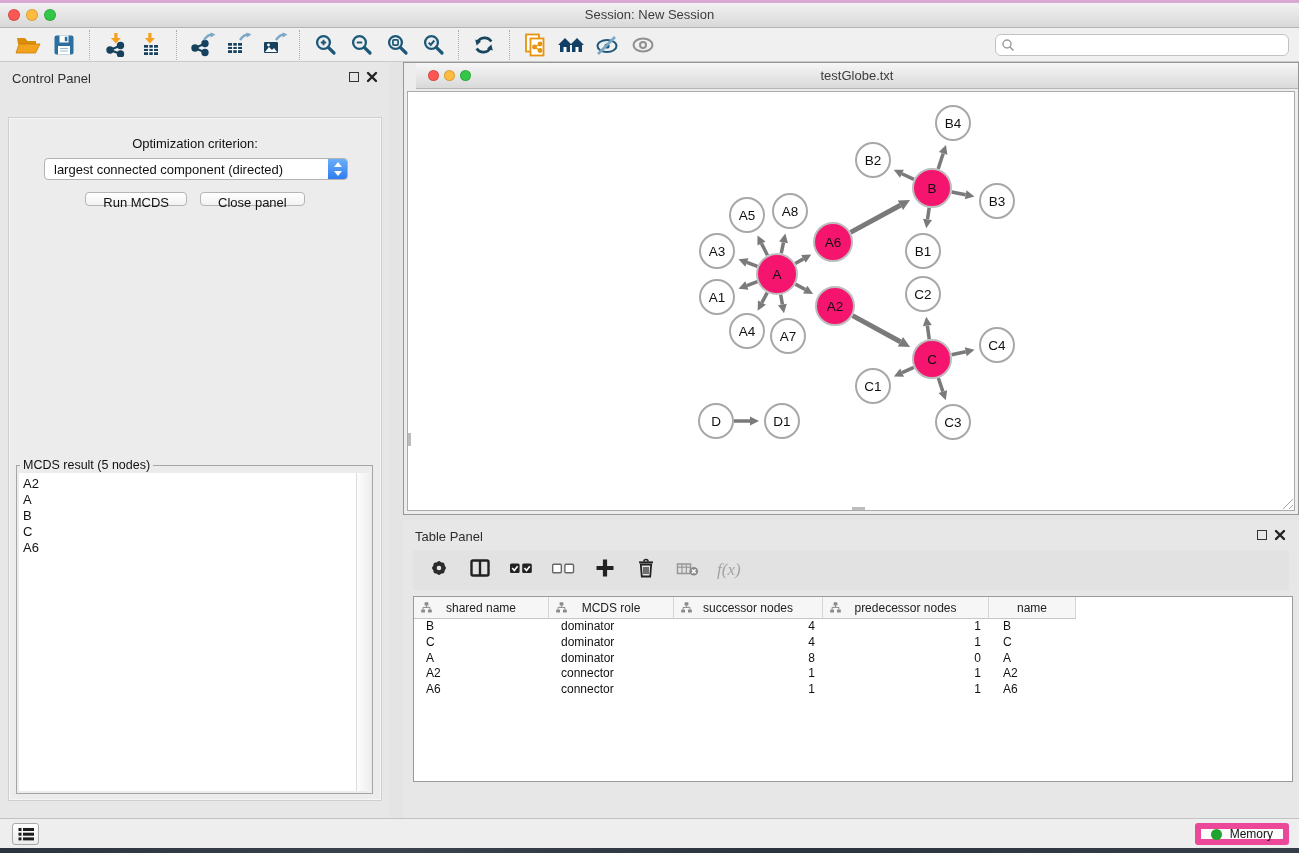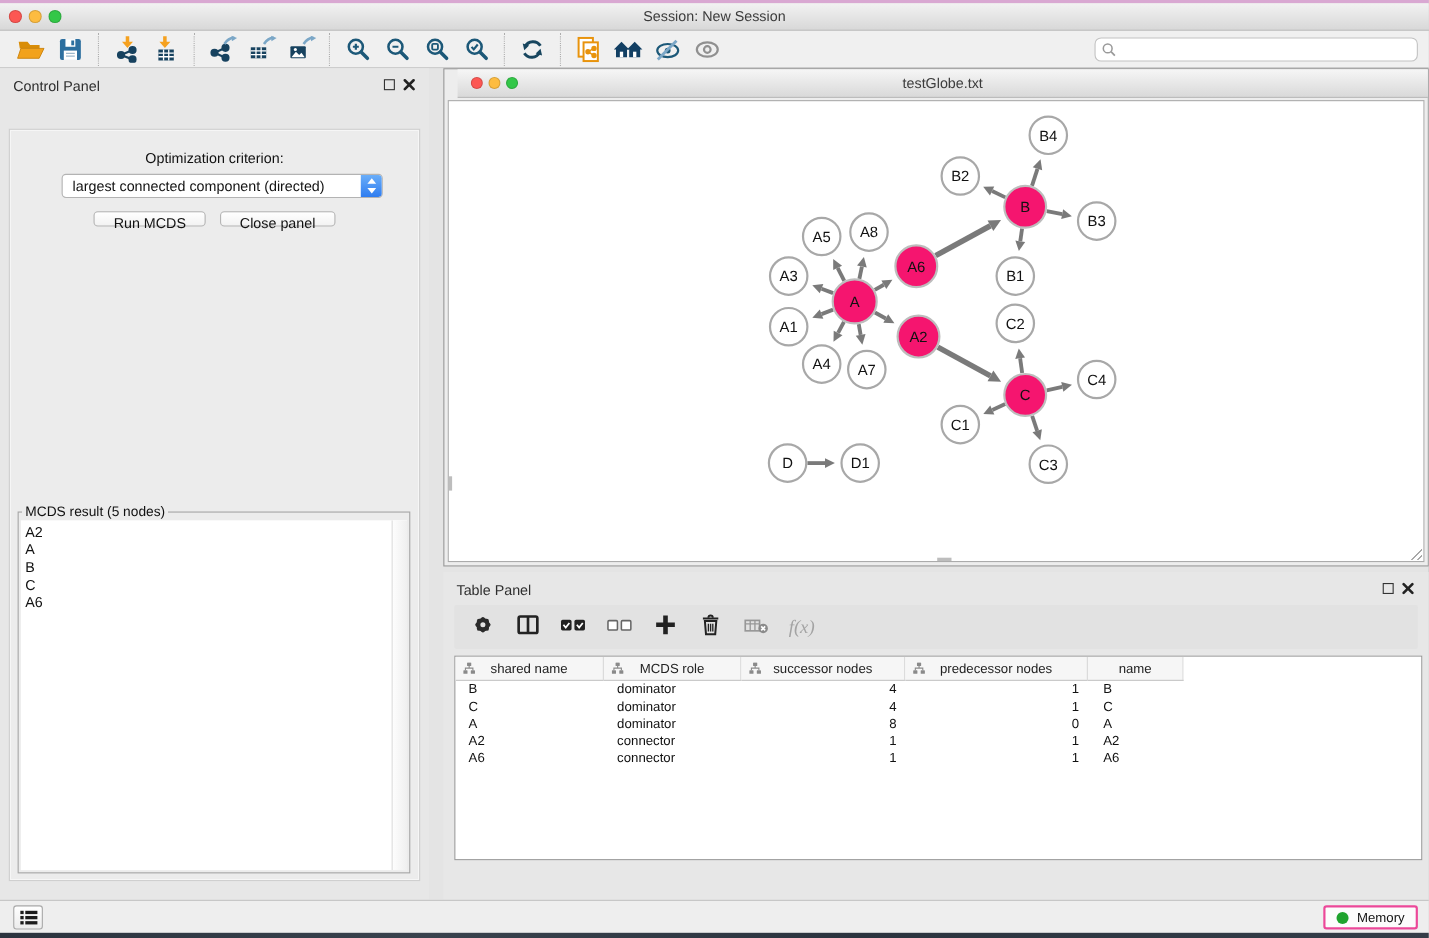--- a/index.html
+++ b/index.html
@@ -24,21 +24,21 @@
   .control-panel{position:absolute;left:0;top:62px;width:390px;height:756px;background:#e7e7e7;}
   .panel-title{position:absolute;left:12px;top:9px;font-size:13px;color:#2e2e2e;}
   .float-ico{position:absolute;width:10px;height:10px;border:1.6px solid #333;box-sizing:border-box;top:10px;}
   .close-ico{position:absolute;top:9px;width:12px;height:12px;}
   .cp-tabs{position:absolute;top:34px;left:0;right:0;display:flex;justify-content:center;}
   .tab{height:21px;line-height:21px;padding:0 14px;font-size:13px;color:#222;background:#fdfdfd;border:1px solid #bfbfbf;margin-left:-1px;}
   .tab.first{border-radius:5px 0 0 5px;} .tab.last{border-radius:0 5px 5px 0;}
   .tab.active{background:#3f99f7;border-color:#2f86e8;color:#fff;}
   .cp-card{position:absolute;left:8px;right:8px;top:55px;bottom:17px;background:#ececec;border:1px solid #cfcfcf;box-shadow:inset 0 0 0 1px #f6f6f6;}
   .opt-label{position:absolute;top:18px;left:0;right:0;text-align:center;font-size:13px;color:#111;}
-  .dropdown{position:absolute;left:35px;right:33px;top:40px;height:22px;background:#fff;border:1px solid #b3b3b3;border-radius:4px;display:flex;align-items:center;box-sizing:border-box;margin-left:12px;}
+  .dropdown{position:absolute;left:35px;right:33px;top:40px;height:22px;background:#fff;border:1px solid #b3b3b3;border-radius:4px;display:flex;align-items:center;box-sizing:border-box;}
   .dropdown .val{flex:1;font-size:13px;color:#111;padding-left:9px;white-space:nowrap;overflow:hidden;}
   .stepper{width:19px;align-self:stretch;background:linear-gradient(#6aaef9,#2f7df0);border-radius:0 3px 3px 0;position:relative;}
   .stepper i{position:absolute;left:50%;transform:translateX(-50%);width:0;height:0;border-left:4px solid transparent;border-right:4px solid transparent;}
   .stepper .up{top:3px;border-bottom:5px solid #fff;} .stepper .dn{bottom:3px;border-top:5px solid #fff;}
   .btn-row{position:absolute;top:74px;left:0;right:0;display:flex;justify-content:center;gap:13px;}
   .pbtn{height:14px;line-height:20px;padding:0 17px;font-size:13px;color:#111;background:linear-gradient(#ffffff,#f2f2f2);border:1px solid #b5b5b5;border-radius:4px;box-sizing:border-box;}
   fieldset.mcds{position:absolute;left:7px;right:8px;top:340px;bottom:6px;border:1px solid #a5a5a5;margin:0;padding:1px 2px 2px 2px;}
   fieldset.mcds legend{font-size:12.5px;color:#111;padding:0 3px;margin-left:1px;}
   .mcds-list{position:relative;height:100%;background:#fff;overflow:hidden;}
   .mcds-list ul{list-style:none;margin:0;padding:3px 0 0 4px;}
@@ -67,21 +67,21 @@
   .trow{height:15.8px;}
   .td{font-size:12px;color:#111;line-height:15.8px;white-space:nowrap;overflow:hidden;}
   .td.c0{padding-left:12px;} .td.c1{padding-left:12px;}
   .td.c2{text-align:right;padding-right:8px;} .td.c3{text-align:right;padding-right:8px;}
   .td.c4{padding-left:14px;}
   .tp-tabs{position:absolute;bottom:7px;left:50%;transform:translateX(-50%);display:flex;}
 
   
   .statusbar{position:absolute;left:0;top:818px;right:0;height:30px;background:#eeeeee;border-top:1px solid #c2c2c2;}
   .list-btn{position:absolute;left:12px;top:4px;width:27px;height:22px;background:linear-gradient(#ffffff,#ececec);border:1px solid #a9a9a9;border-radius:3px;display:flex;align-items:center;justify-content:center;box-sizing:border-box;}
-  .memory-btn{position:absolute;right:10px;top:4px;height:22px;padding:0 10px;background:#fcfcfc;border:2px solid #ec4899;border-radius:3px;display:flex;align-items:center;gap:8px;font-size:12px;color:#111;box-sizing:border-box;}
+  .memory-btn{position:absolute;right:10px;top:4px;height:22px;padding:0 10px;background:#fcfcfc;border:6px solid #ec4899;border-radius:3px;display:flex;align-items:center;gap:8px;font-size:12px;color:#111;box-sizing:border-box;}
   .gdot{width:11px;height:11px;border-radius:50%;background:#1fa32e;}
   .bottom-strip{position:absolute;left:0;top:848px;right:0;height:5px;background:linear-gradient(90deg,#2b333e,#39424d 30%,#2b333e 60%,#343d48);}
 </style>
 </head>
 <body>
 
 <div class="screen">
   <div class="desktop-strip"></div>
 
   <div class="titlebar">

